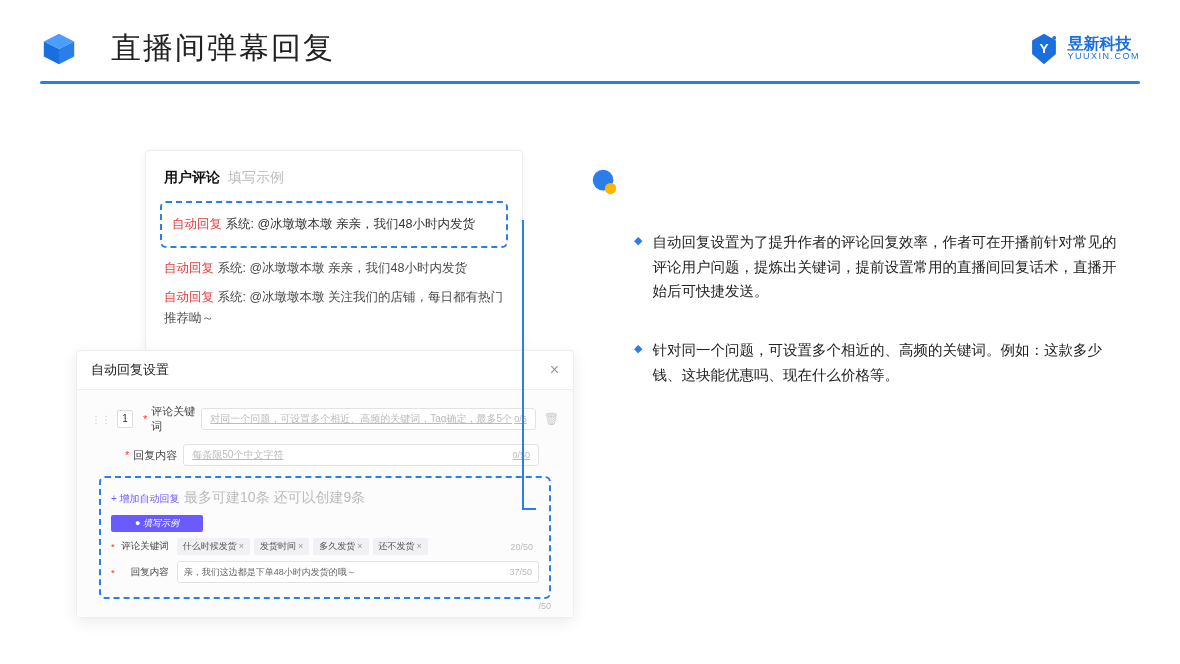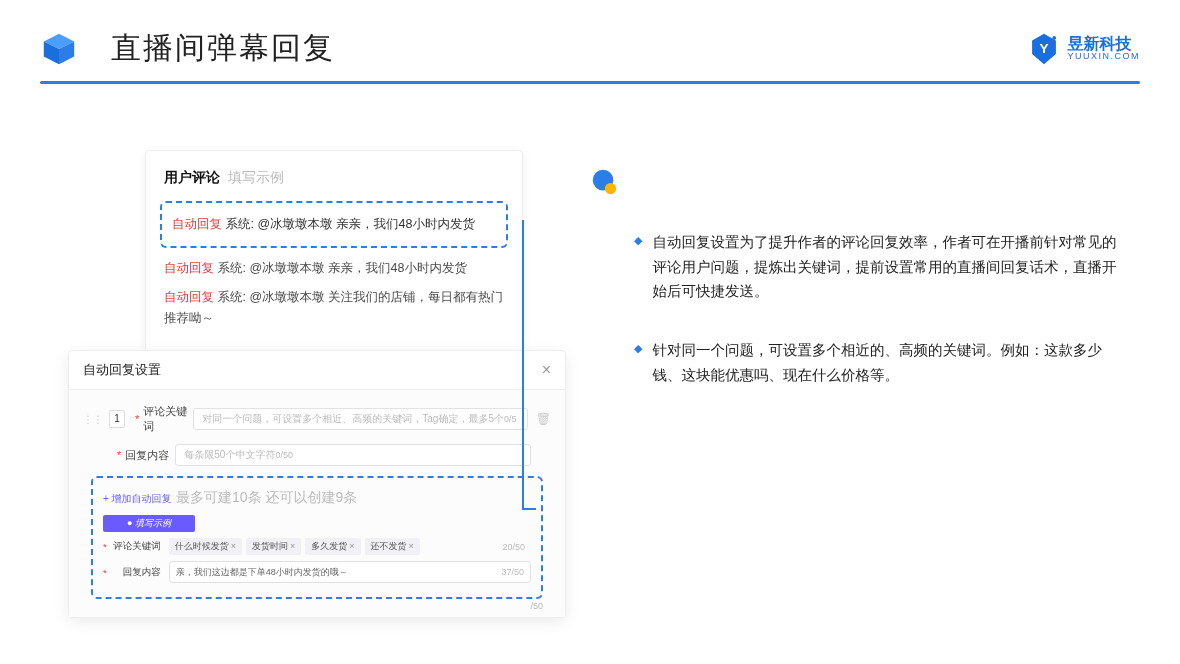--- a/index.html
+++ b/index.html
@@ -30,31 +30,31 @@
 .left-stage { position: absolute; left: 60px; top: 140px; width: 520px; height: 500px; }
 .card-comments { position: absolute; left: 85px; top: 10px; width: 378px; background: #fff; border: 1px solid #eee; border-radius: 4px; box-shadow: 0 2px 10px rgba(0,0,0,0.06); padding: 18px 18px 14px 18px; }
 .tabs { display: flex; gap: 8px; font-size: 14px; margin-bottom: 14px; }
 .tab-active { color: #111; font-weight: 700; }
 .tab-inactive { color: #bbb; }
 .highlight-frame { border: 2.5px dashed #2b7de9; border-radius: 6px; padding: 10px 10px; margin: 4px -4px 10px -4px; position: relative; }
 .comment-line { font-size: 12.5px; color: #333; line-height: 1.8; }
 .auto-reply-tag { color: #e23c3c; font-weight: 500; }
 .comment-secondary { font-size: 12.5px; color: #4a4a4a; line-height: 1.7; margin-bottom: 8px; }
 
-.card-settings { position: absolute; left: 8px; top: 210px; width: 498px; background: #fff; border: 1px solid #eee; border-radius: 4px; box-shadow: 0 4px 16px rgba(0,0,0,0.08); }
+.card-settings { position: absolute; left: 16px; top: 210px; width: 498px; background: #fff; border: 1px solid #eee; border-radius: 4px; box-shadow: 0 4px 16px rgba(0,0,0,0.08); }
 .settings-head { display: flex; align-items: center; padding: 10px 14px; border-bottom: 1px solid #eee; }
 .settings-title { font-size: 13px; color: #222; font-weight: 500; }
 .close-x { margin-left: auto; color: #999; font-size: 16px; cursor: pointer; }
 .settings-body { padding: 14px 14px 6px 14px; background: #fcfcfd; }
 .row { display: flex; align-items: center; margin-bottom: 10px; font-size: 11px; }
 .row-handle { color: #ccc; font-size: 10px; margin-right: 6px; }
 .row-num { width: 16px; height: 18px; border: 1px solid #ddd; border-radius: 2px; font-size: 10px; text-align: center; line-height: 16px; color: #333; margin-right: 10px; background: #fff; }
 .req-star { color: #f33; margin-right: 4px; }
 .field-label { color: #444; font-size: 11px; width: 50px; }
-.field-input { flex: 1; border: 1px solid #e2e2e6; border-radius: 3px; height: 22px; padding: 0 8px; font-size: 10px; color: #bbb; display: flex; align-items: center; justify-content: flex-start; background: #fff; }
+.field-input { flex: 1; border: 1px solid #e2e2e6; border-radius: 3px; height: 22px; padding: 0 8px; font-size: 10px; color: #bbb; display: flex; align-items: center; justify-content: space-between; background: #fff; text-decoration: underline; }
 .counter { color: #bbb; font-size: 9px; }
 .trash { color: #ccc; font-size: 12px; margin-left: 8px; }
 
 .example-frame { border: 2.5px dashed #2b7de9; border-radius: 6px; margin: 10px 8px 12px 8px; padding: 10px 10px 8px 10px; position: relative; }
 .add-link { color: #6a5bff; font-size: 10px; }
 .add-hint { color: #bbb; font-size: 14px; margin-left: 0; }
 .example-badge { display: inline-block; background: #6a5bff; color: #fff; font-size: 9px; padding: 2px 24px; border-radius: 2px; margin: 8px 0 6px 0; font-style: italic; }
 .tag-row { display: flex; align-items: center; font-size: 9.5px; margin-bottom: 6px; }
 .tag-label { color: #444; width: 50px; text-align: right; margin-right: 8px; }
 .tag { background: #f1f1f5; color: #555; padding: 2px 6px; border-radius: 2px; margin-right: 4px; font-size: 9px; }

